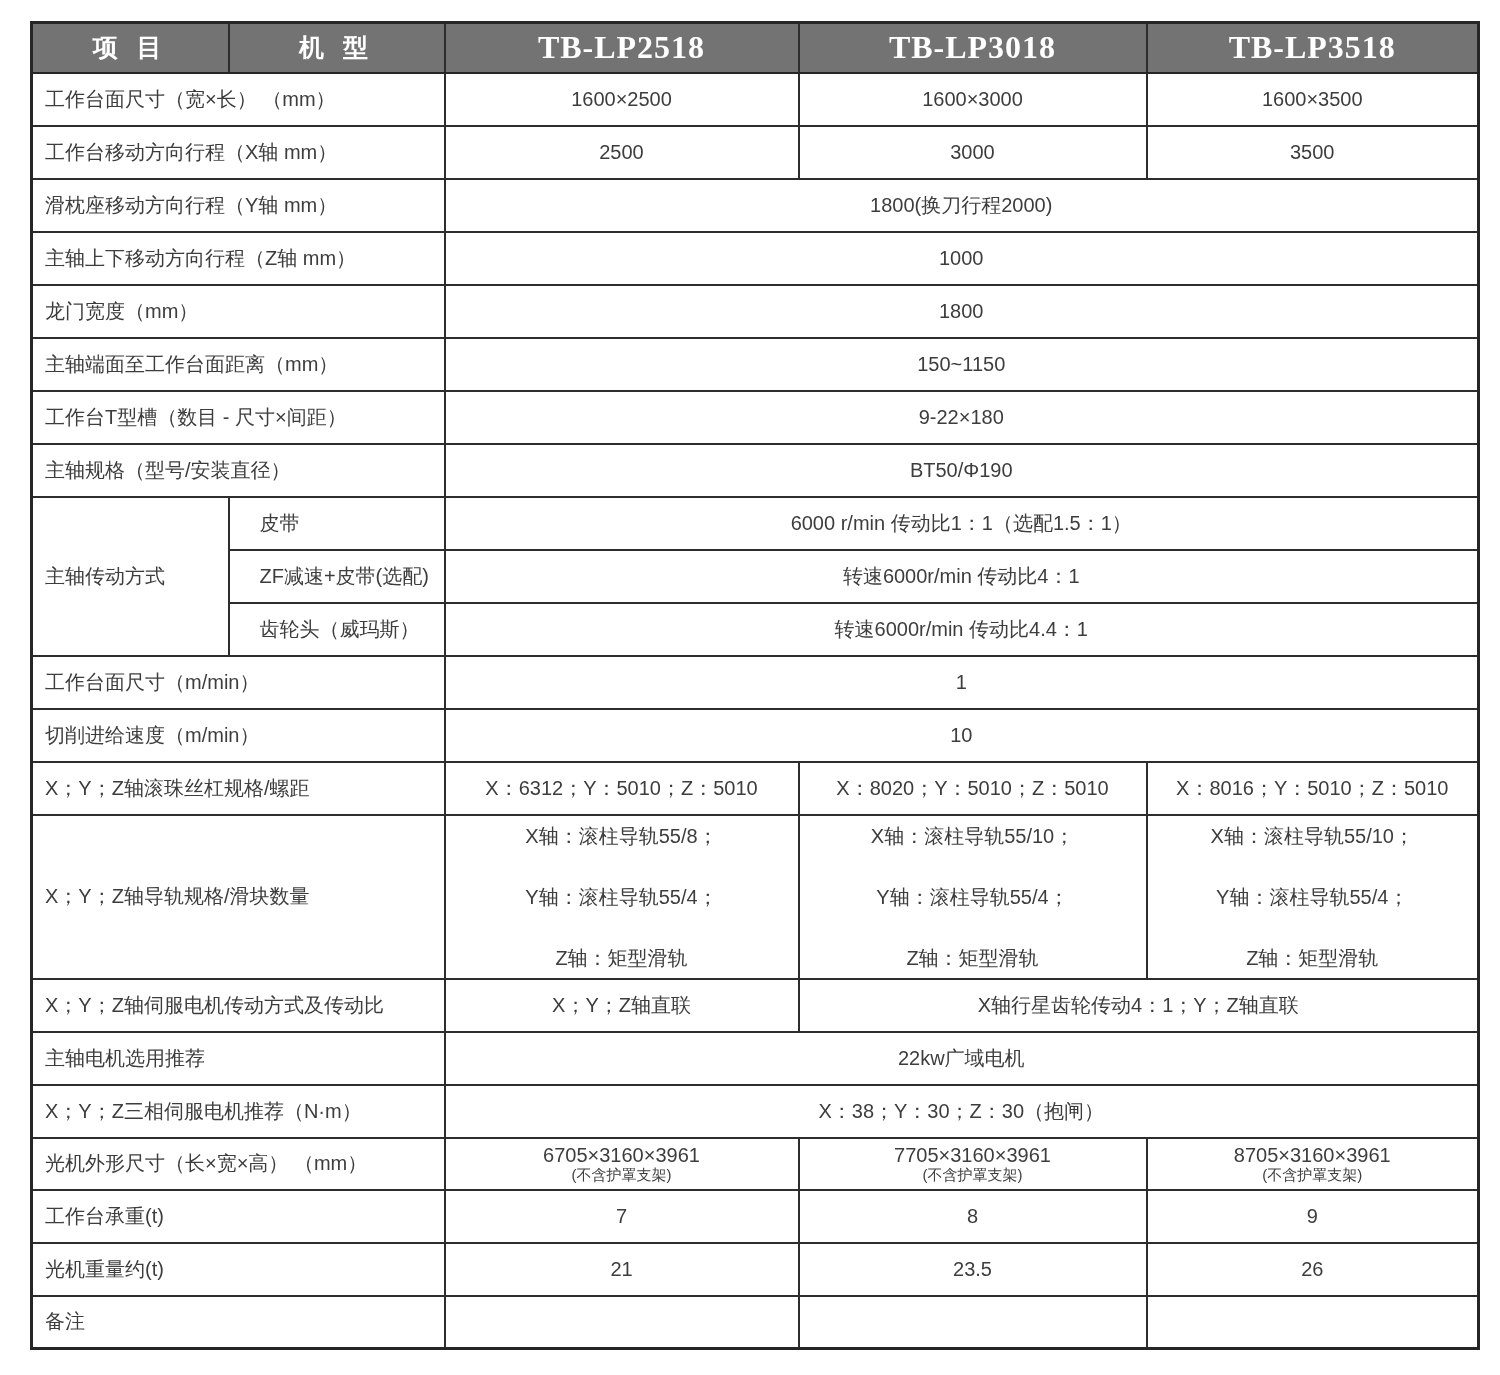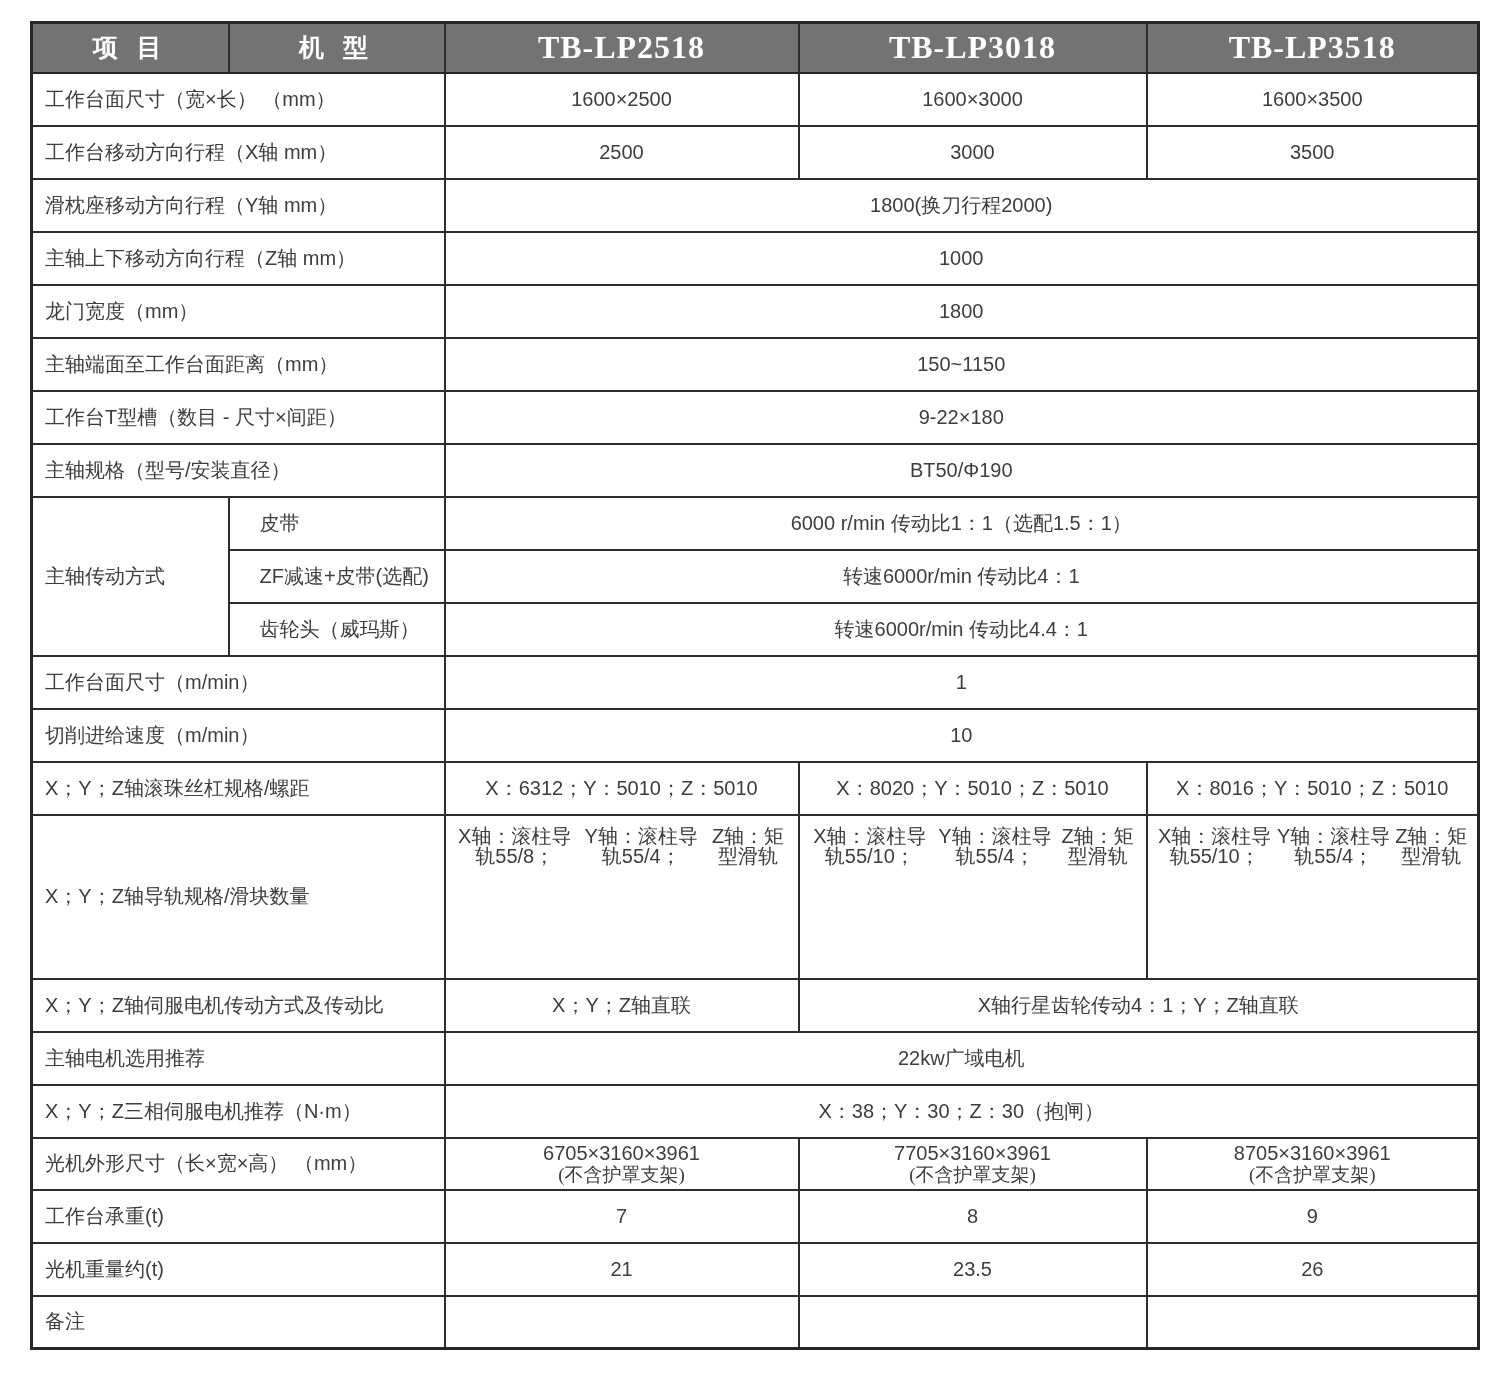--- a/index.html
+++ b/index.html
@@ -64,23 +64,23 @@
     padding-left: 12px;
   }
   td.val {
     text-align: center;
   }
   td.sub {
     text-align: left;
     padding-left: 30px;
   }
   .rail-line { line-height: 1.0; padding: 4px 0; }
-  .rail-cell { display: flex; flex-direction: row; justify-content: space-between; height: 150px; }
+  .rail-cell { display: flex; flex-direction: column; justify-content: space-between; height: 150px; }
   .dim-main { line-height: 1.15; }
-  .dim-note { font-size: 19px; line-height: 1.1; font-family: Liberation Serif, serif; }
+  .dim-note { font-size: 15px; line-height: 1.1; }
 </style>
 </head>
 <body>
 
 <div class="page">
   <table class="spec">
     <colgroup>
       <col class="c-lbl1">
         <col class="c-lbl2">
         <col class="c-v1">

